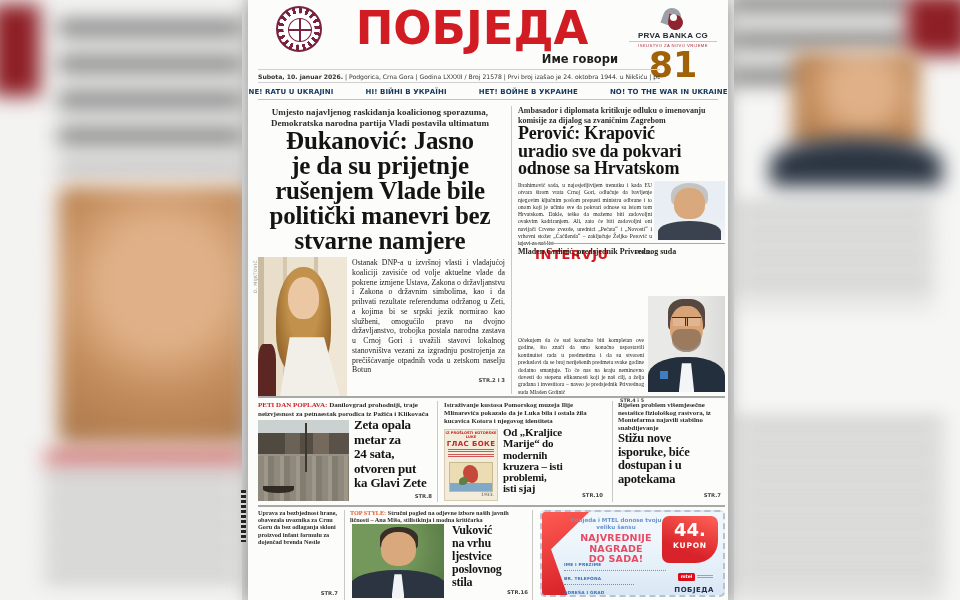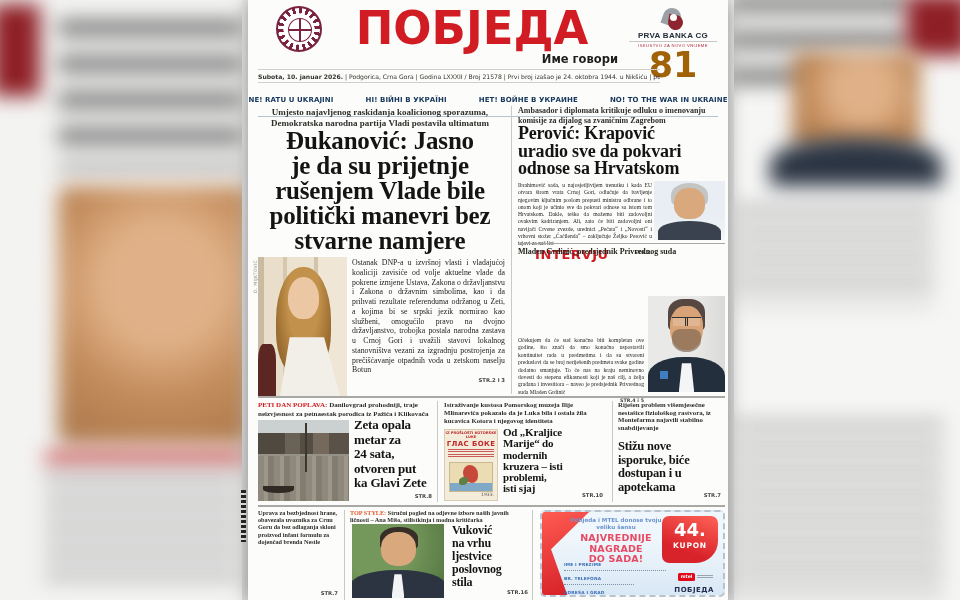--- a/index.html
+++ b/index.html
@@ -50,21 +50,21 @@
   .bank-swirl .hole { position:absolute; left:9px; top:6px; width:7px; height:7px; border-radius:50%; background:#fcfcfa; }
   .bank-name { font-size:8px; font-weight:bold; color:#232c3a; letter-spacing:.3px; margin-top:1px; }
   .bank-tag { font-size:4.2px; color:#b03040; letter-spacing:.4px; border-top:.5px solid #c8c8c8; margin-top:1px; padding-top:1px; }
   .edition { left:382px; top:46px; width:86px; text-align:center; color:#a16207;
     font-family:"DejaVu Sans", sans-serif; font-weight:bold; font-size:35px; line-height:38px; }
   .dateline { left:10px; top:69px; width:402px; border-top:1px solid #cfcfcf; border-bottom:1px solid #cfcfcf;
     padding:2.5px 0 2px 0; font-family:"DejaVu Sans", sans-serif; font-size:6.1px; color:#33332f; white-space:nowrap; overflow:hidden; }
   .dateline b { font-weight:bold; }
 
   
-  .warbanner { left:10px; top:84px; width:460px; height:33px; display:flex; align-items:center;
+  .warbanner { left:10px; top:84px; width:460px; height:16px; display:flex; align-items:center;
     justify-content:center; gap:16px; border-bottom:1.5px solid #b7c3d2; }
   .flag { width:12px; height:7px; background:linear-gradient(180deg,#2f6fb7 0 50%, #f5d614 50% 100%);
     border-radius:1px; box-shadow:0 .5px 1px rgba(0,0,0,.25); }
   .warlabel { font-family:"DejaVu Sans", sans-serif; font-weight:bold; font-size:7px; color:#14365c; letter-spacing:.1px; white-space:nowrap; }
 
   
   .kicker { font-weight:bold; color:#2e2e2b; }
   .headline { font-weight:bold; color:#141412; white-space:pre-line; letter-spacing:-.2px; }
   .bodytext { color:#1c1c1a; text-align:justify; }
   .pgref { font-family:"DejaVu Sans", sans-serif; font-weight:bold; font-size:5.3px; color:#444; }
@@ -142,21 +142,21 @@
   .clip-mast { font-size:7px; font-weight:bold; color:#c0282c; letter-spacing:.4px; margin-top:.5px; }
   .clip-lines { margin:1px 3px; height:12px; background:repeating-linear-gradient(180deg, rgba(192,40,44,.75) 0 .8px, rgba(0,0,0,0) .8px 2.4px); }
   .clip-art { margin:0 4px; height:30px; background:linear-gradient(180deg,#ecdcb4 0 72%, #7fa9c7 72% 100%); position:relative; border:.5px solid #c9b98e; }
   .clip-art .blobr { position:absolute; left:30%; top:8%; width:36%; height:62%; background:#c6483a; border-radius:46% 54% 40% 60%; }
   .clip-art .leaf { position:absolute; left:22%; top:52%; width:22%; height:26%; background:#5d7f45; border-radius:60% 40% 60% 40%; }
   .clip-year { font-size:4.5px; color:#5a5244; text-align:right; padding-right:3px; }
   .headline5 { left:255px; top:427px; width:104px; font-size:11px; line-height:11.3px; }
   .pgref5 { left:255px; top:492px; width:100px; text-align:right; }
 
   .kicker6 { left:370px; top:401px; width:107px; font-size:6.8px; line-height:7.6px; }
-  .headline6 { left:370px; top:432px; width:107px; font-size:12.5px; line-height:13.5px;margin-top:8px; }
+  .headline6 { left:370px; top:432px; width:107px; font-size:12.5px; line-height:13.5px; }
   .pgref6 { left:370px; top:492px; width:103px; text-align:right; }
 
   
   .hr-bot { left:10px; top:505px; width:467px; height:1.5px; }
   .vr-b1 { left:96px; top:510px; width:1px; height:90px; }
   .vr-b2 { left:284px; top:510px; width:1px; height:90px; }
 
   .kicker7 { left:10px; top:509px; width:83px; font-size:6.2px; line-height:7.2px; }
   .headline7 { left:10px; top:538px; width:84px; font-size:11.5px; line-height:12px; }
   .pgref7 { left:10px; top:590px; width:80px; text-align:right; }

